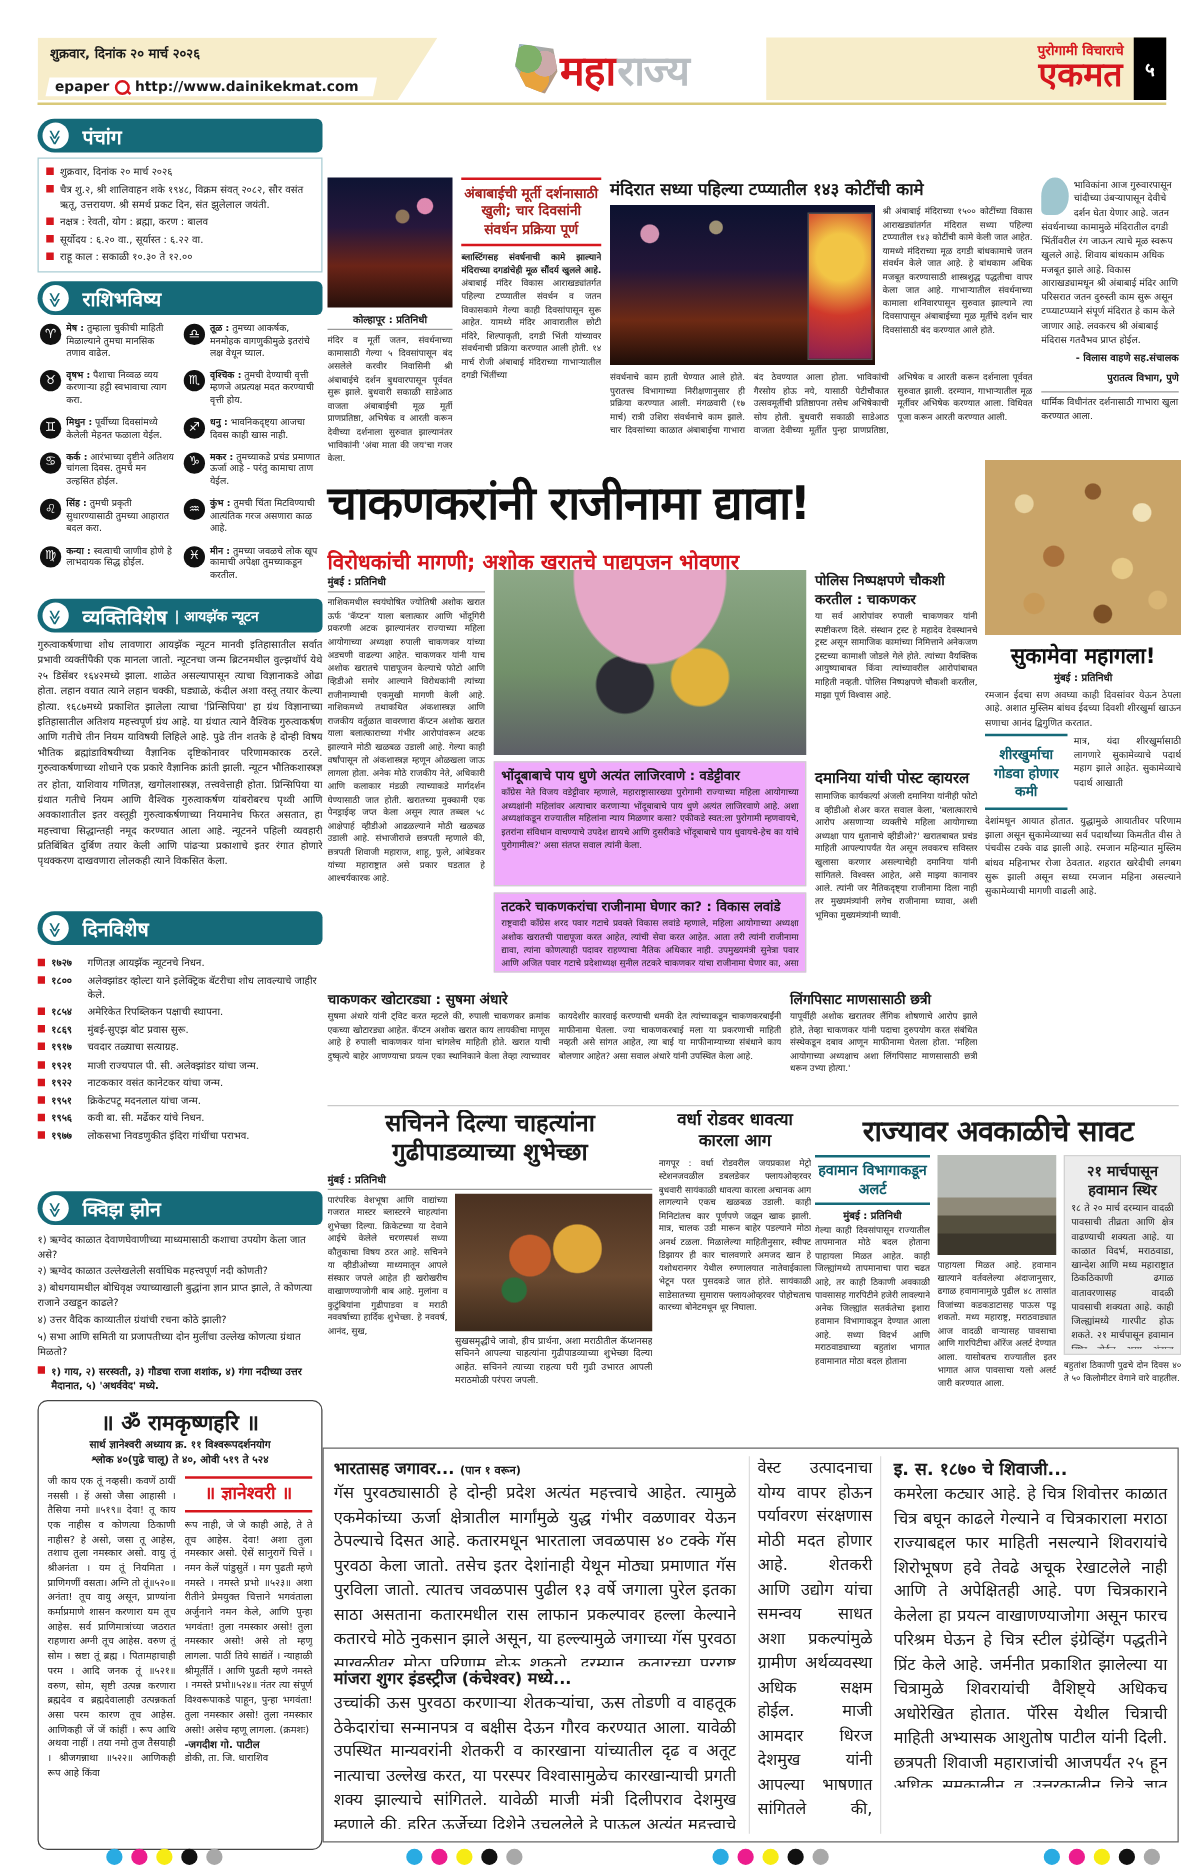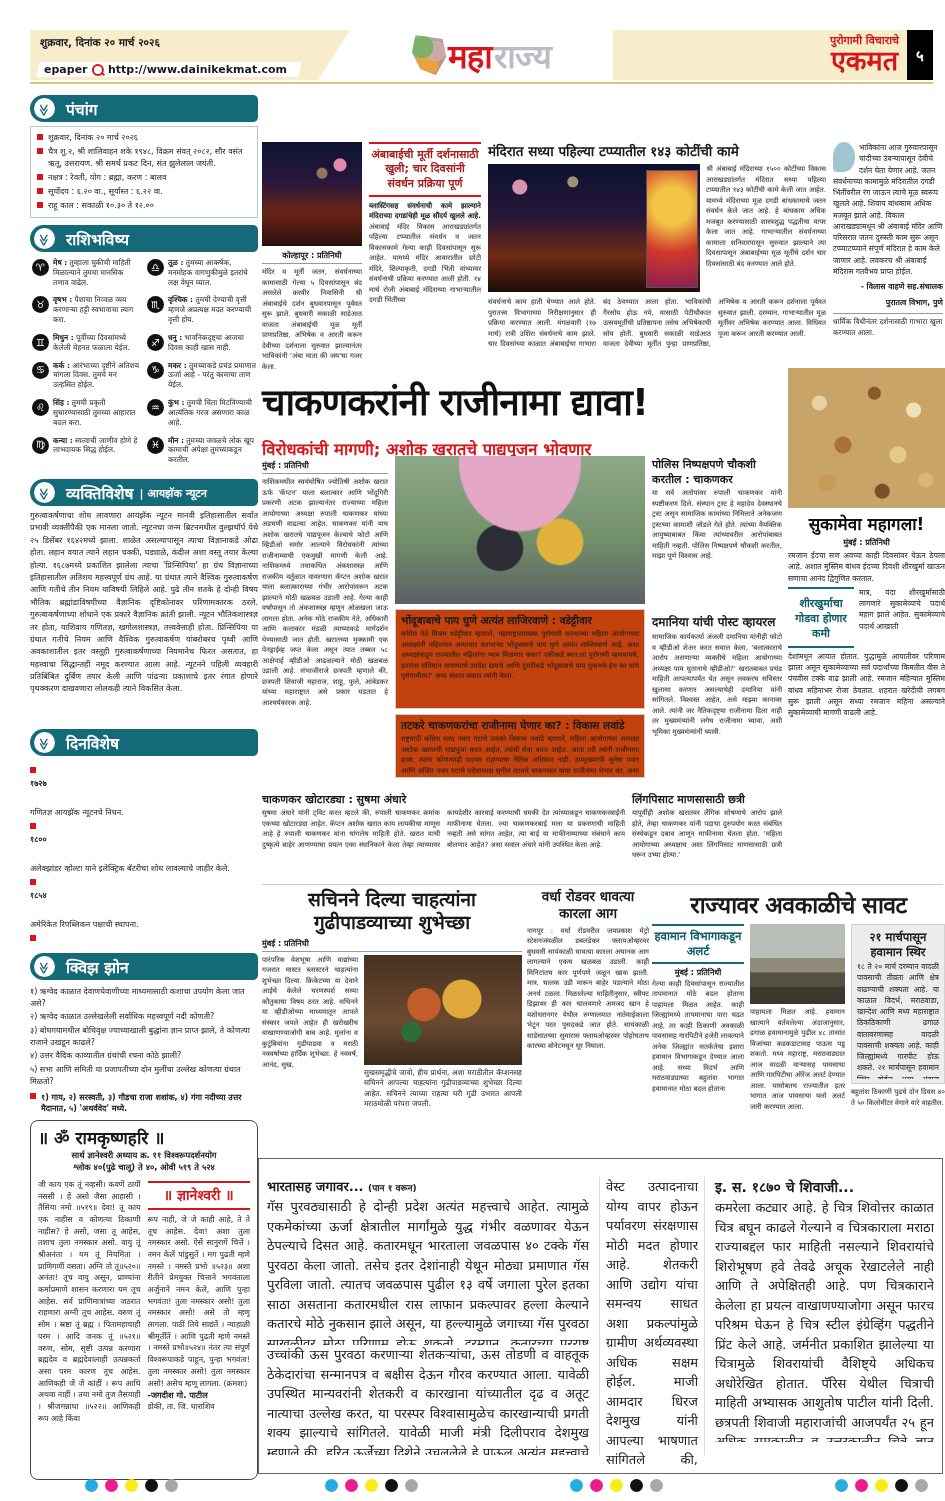--- a/index.html
+++ b/index.html
@@ -46,27 +46,27 @@
   .bx{border:1px solid #aacdd4;padding:3px 6px;font-size:8px;line-height:1.5;}
   .pline{display:flex;gap:5px;margin:2px 0;}
   .rsq{width:6px;height:6px;background:#d6161d;flex:0 0 auto;margin-top:2px;}
   .rashi-grid{display:grid;grid-template-columns:1fr 1fr;gap:3px 6px;padding:2px 2px;height:212px;overflow:hidden;}
   .r-item{display:flex;gap:4px;font-size:7.4px;line-height:1.35;}
   .zod{flex:0 0 17px;width:17px;height:17px;border-radius:50%;background:#111;color:#fff;display:flex;
        align-items:center;justify-content:center;font-size:10px;margin-top:1px;}
   .r-sign{font-weight:bold;}
   .vy-body{font-size:8px;line-height:1.55;height:212px;overflow:hidden;text-align:justify;}
   .din-list{height:182px;overflow:hidden;padding:2px 0;}
-  .din-row{display:flex;gap:5px;font-size:8px;line-height:1.45;margin:2.5px 0;flex-direction:column;}
+  .din-row{display:flex;gap:5px;font-size:8px;line-height:1.45;margin:2.5px 0;}
   .din-year{font-weight:bold;flex:0 0 24px;}
   .quiz{height:128px;overflow:hidden;}
   .quiz .q{font-size:8px;line-height:1.5;margin:1.5px 0;}
   .quiz .ans{display:flex;gap:5px;font-size:8px;font-weight:bold;margin-top:3px;}
   .dny-box{border:1.5px solid #444;border-radius:8px;padding:5px 7px;margin-top:8px;height:348px;overflow:hidden;}
-  .dny-title{font-size:17px;font-weight:900;}
+  .dny-title{text-align:center;font-size:17px;font-weight:900;}
   .dny-sub{text-align:center;font-size:8.3px;font-weight:bold;line-height:1.5;}
   .dny-cols{display:flex;gap:7px;margin-top:5px;}
   .dny-col{flex:1;font-size:7.8px;line-height:1.5;text-align:justify;height:268px;overflow:hidden;}
   .dny-logo{color:#d6161d;font-weight:900;font-size:14px;text-align:center;border-top:2px solid #d6161d;
             border-bottom:2px solid #d6161d;margin:2px 0 4px;padding:2px 0;}
   .dny-author{font-weight:bold;font-size:8.2px;}
 
   
   .hl{font-weight:900;color:#101010;}
   #hl-ambabai{left:262px;top:88px;width:681px;font-size:28px;text-align:center;line-height:1.1;}
@@ -108,21 +108,21 @@
   #ck{left:262px;top:456px;width:520px;height:428px;}
   .ck-row1{display:flex;gap:7px;height:330px;overflow:hidden;}
   .ck-c1{width:126px;flex:0 0 auto;}
   .ck-c1 .t7{height:300px;overflow:hidden;}
   .ck-mid{width:250px;flex:0 0 auto;}
   .ph-umbrella{width:250px;height:148px;background:
        radial-gradient(ellipse at 50% 4%,#e5a7c6 0 34%,transparent 35%),
        radial-gradient(circle at 42% 62%,#2c2c34 0 13%,transparent 14%),
        radial-gradient(circle at 66% 58%,#e0b23c 0 12%,transparent 13%),
        linear-gradient(180deg,#8da887 0%,#72906a 55%,#5d5f66 100%);}
-  .graybox{background:#c2410c;border:1px solid #cfcfcf;padding:3px 5px;margin-top:5px;}
+  .graybox{background:#f0abfc;border:1px solid #cfcfcf;padding:3px 5px;margin-top:5px;}
   .graybox h4{margin:0 0 2px;font-size:10.5px;}
   .graybox .t7{overflow:hidden;}
   .ck-c3{flex:1;}
   .ck-c3 h4,.colhd{margin:0 0 2px;font-size:11px;}
   .ck-row2{display:flex;gap:7px;height:88px;margin-top:5px;overflow:hidden;}
   .kh-box{flex:1;}
   .kh-box .t7{column-count:2;column-gap:7px;height:62px;overflow:hidden;}
   .lp-box{width:150px;flex:0 0 auto;}
   .lp-box .t7{height:62px;overflow:hidden;}
   h4.boxtitle{margin:0 0 2px;font-size:11px;}
@@ -172,21 +172,21 @@
   .w-c2{width:95px;flex:0 0 auto;}
   .ph-weather{width:95px;height:80px;background:
       linear-gradient(180deg,#b9bdb8 0 42%,#8f8a79 43% 60%,#55503f 61% 78%,#3c372c 79% 100%);}
   .w-c2 .t7{height:140px;overflow:hidden;margin-top:3px;}
   .w-c3{flex:1;}
   .w-box{background:#ececec;border:1px solid #d2d2d2;padding:4px 5px;}
   .w-box h4{margin:0 0 2px;font-size:11.5px;text-align:center;}
   .w-box .t75{height:118px;overflow:hidden;}
   .w-c3 .t7{height:60px;overflow:hidden;margin-top:3px;}
 
-  #bottom{left:258px;top:1158px;width:685px;height:316px;border:1.5px solid #666;padding:18px 8px;
+  #bottom{left:258px;top:1158px;width:685px;height:316px;border:1.5px solid #666;padding:6px 8px;
           display:flex;gap:10px;box-sizing:border-box;}
   .b-colA{width:322px;flex:0 0 auto;}
   .b-h{font-size:13px;font-weight:900;margin:0 0 2px;}
   .b-h small{font-weight:bold;font-size:9px;}
   .t72{font-size:13px;line-height:1.5;text-align:justify;}
   .b-colA .body1{height:148px;overflow:hidden;}
   .b-colA .body2{height:110px;overflow:hidden;}
   .b-colB{width:92px;flex:0 0 auto;border-left:1px solid #ddd;border-right:1px solid #ddd;padding:0 6px;}
   .b-colB .t72{height:292px;overflow:hidden;}
   .b-colC{flex:1;}
@@ -544,20 +544,21 @@
       </div>
     </div>
   </div>
 
   <div id="bottom" class="abs">
     <div class="b-colA">
       <div class="b-h">
         <span>भारतासह जगावर...</span> <small>(पान १ वरून)</small>
       </div>
       <div class="t72 body1">गॅस पुरवठ्यासाठी हे दोन्ही प्रदेश अत्यंत महत्त्वाचे आहेत. त्यामुळे एकमेकांच्या ऊर्जा क्षेत्रातील मार्गांमुळे युद्ध गंभीर वळणावर येऊन ठेपल्याचे दिसत आहे. कतारमधून भारताला जवळपास ४० टक्के गॅस पुरवठा केला जातो. तसेच इतर देशांनाही येथून मोठ्या प्रमाणात गॅस पुरविला जातो. त्यातच जवळपास पुढील १३ वर्षे जगाला पुरेल इतका साठा असताना कतारमधील रास लाफान प्रकल्पावर हल्ला केल्याने कतारचे मोठे नुकसान झाले असून, या हल्ल्यामुळे जगाच्या गॅस पुरवठा साखळीवर मोठा परिणाम होऊ शकतो. दरम्यान, कतारच्या परराष्ट्र मंत्रालयाने इराणने नागरिक आणि महत्त्वाच्या स्थळांना लक्ष करून रेड लाइन ओलांडली आहे. अशा हल्ल्यांमुळे संपूर्ण प्रदेशातील परिस्थिती चिघळू शकते, असा इशारा दिला. त्यातच इस्रायलकडून सध्या पार्स क्षेत्रावर कोणताही पुढचा हल्ला केला जाणार नाही. पण इराणने पुन्हा एकदा कतारसारख्या निष्पाप देशावर हल्ला केला तर अमेरिका इराणच्या संपूर्ण साऊथ पार्स गॅस फिल्डला उडवून देईल, असे अमेरिकेने म्हटले आहे. त्यामुळे भविष्यात युद्धाचा भडका उडण्याची चिन्हे आहेत.</div>
+      <div class="b-h">मांजरा शुगर इंडस्ट्रीज (कंचेश्वर) मध्ये...</div>
       <div class="t72 body2">उच्चांकी ऊस पुरवठा करणाऱ्या शेतकऱ्यांचा, ऊस तोडणी व वाहतूक ठेकेदारांचा सन्मानपत्र व बक्षीस देऊन गौरव करण्यात आला. यावेळी उपस्थित मान्यवरांनी शेतकरी व कारखाना यांच्यातील दृढ व अतूट नात्याचा उल्लेख करत, या परस्पर विश्वासामुळेच कारखान्याची प्रगती शक्य झाल्याचे सांगितले. यावेळी माजी मंत्री दिलीपराव देशमुख म्हणाले की, हरित ऊर्जेच्या दिशेने उचललेले हे पाऊल अत्यंत महत्त्वाचे असून सीबीजी प्रकल्पामुळे</div>
     </div>
     <div class="b-colB">
       <div class="t72">वेस्ट उत्पादनाचा योग्य वापर होऊन पर्यावरण संरक्षणास मोठी मदत होणार आहे. शेतकरी आणि उद्योग यांचा समन्वय साधत अशा प्रकल्पांमुळे ग्रामीण अर्थव्यवस्था अधिक सक्षम होईल. माजी आमदार धिरज देशमुख यांनी आपल्या भाषणात सांगितले की, मांजरा शुगर इंडस्ट्रीजने नेहमीच आधुनिक तंत्रज्ञानाचा अवलंब केला आहे. सीबीजी प्रकल्पामुळे ऊर्जा निर्मितीबरोबरच मूल्य मिळणार असून हा प्रकल्प भविष्यातील दिशादर्शक ठरेल. शेतकऱ्यांमध्ये विश्वासाचे नाते अधिक बळकट झाले असून हरित ऊर्जा प्रकल्पांच्या माध्यमातून पर्यावरणास हातभार लावत उद्योग व शेती यांचा समतोल विकास साधण्याचा संकल्प यावेळी व्यक्त करण्यात आला. यावेळी डॉ. निलेश देशमुख, पोलिस अधिकारी, तुळजापूर, संतोषकुमार नव्हाण, महाराष्ट्र प्रदूषण नियंत्रण मंडळ, मुकुंद डोंगरे, महेश डोंगरे, सरपंच, विजय डोंगरे, अशोक चव्हाटे, अनंत उपासे उपस्थित होते.</div>
     </div>
     <div class="b-colC">
       <div class="b-h" style="font-size:14px">इ. स. १८७० चे शिवाजी...</div>
       <div class="t72 body">कमरेला कट्यार आहे. हे चित्र शिवोत्तर काळात चित्र बघून काढले गेल्याने व चित्रकाराला मराठा राज्याबद्दल फार माहिती नसल्याने शिवरायांचे शिरोभूषण हवे तेवढे अचूक रेखाटलेले नाही आणि ते अपेक्षितही आहे. पण चित्रकाराने केलेला हा प्रयत्न वाखाणण्याजोगा असून फारच परिश्रम घेऊन हे चित्र स्टील इंग्रेव्हिंग पद्धतीने प्रिंट केले आहे. जर्मनीत प्रकाशित झालेल्या या चित्रामुळे शिवरायांची वैशिष्ट्ये अधिकच अधोरेखित होतात. पॅरिस येथील चित्राची माहिती अभ्यासक आशुतोष पाटील यांनी दिली. छत्रपती शिवाजी महाराजांची आजपर्यंत २५ हून अधिक समकालीन व उत्तरकालीन चित्रे ज्ञात आहेत. या चित्रांचा अभ्यास करताना त्यांचे आलेले उल्लेख कामी येतात, त्यावरून 'शिवस्वरूप' समजून घेता येते, असे पाटील यांनी सांगितले. इतिहास संशोधक आशुतोष पाटील यांनी नुकतेच 'अश्वारूढ शिवराय' याच घाटणीचे एक नवीन चित्र शोधून काढले आहे. ते की, इ. स. १८७० च्या दशकात जर्मनीत प्रकाशित झाले होते. आजपर्यंत हे चित्र अज्ञात होते व प्रथमत: हे प्रकाशित होत आहे. हे चित्र निकोलाओ मनुची यांच्या अल्बममधील 'अश्वारूढ शिवराय' या चित्राचा आधार घेऊन तयार करण्यात आले असावे. हे महाराजांचे चित्र पॅरिसमधील मनुची संग्रहात असलेल्या चित्राची प्रतिकृती आहे. महाराजांच्या सुमारे २१५</div>
     </div>
   </div>

